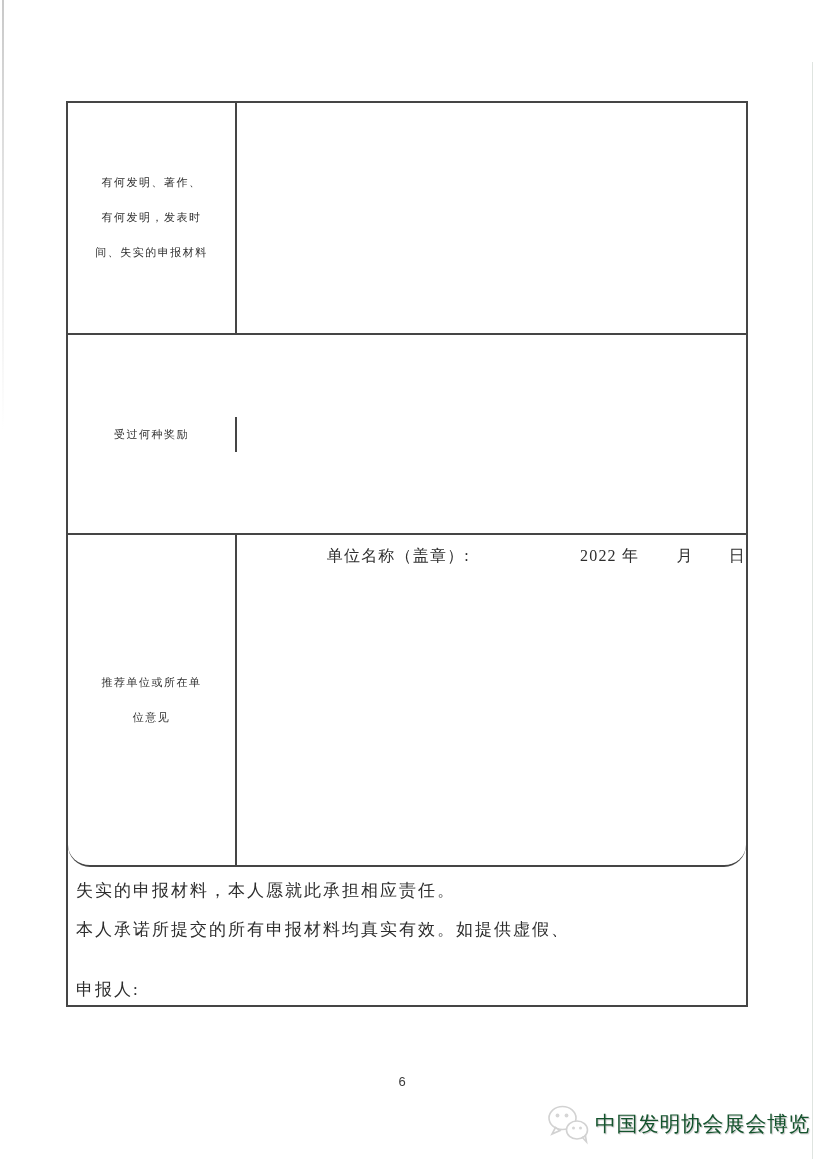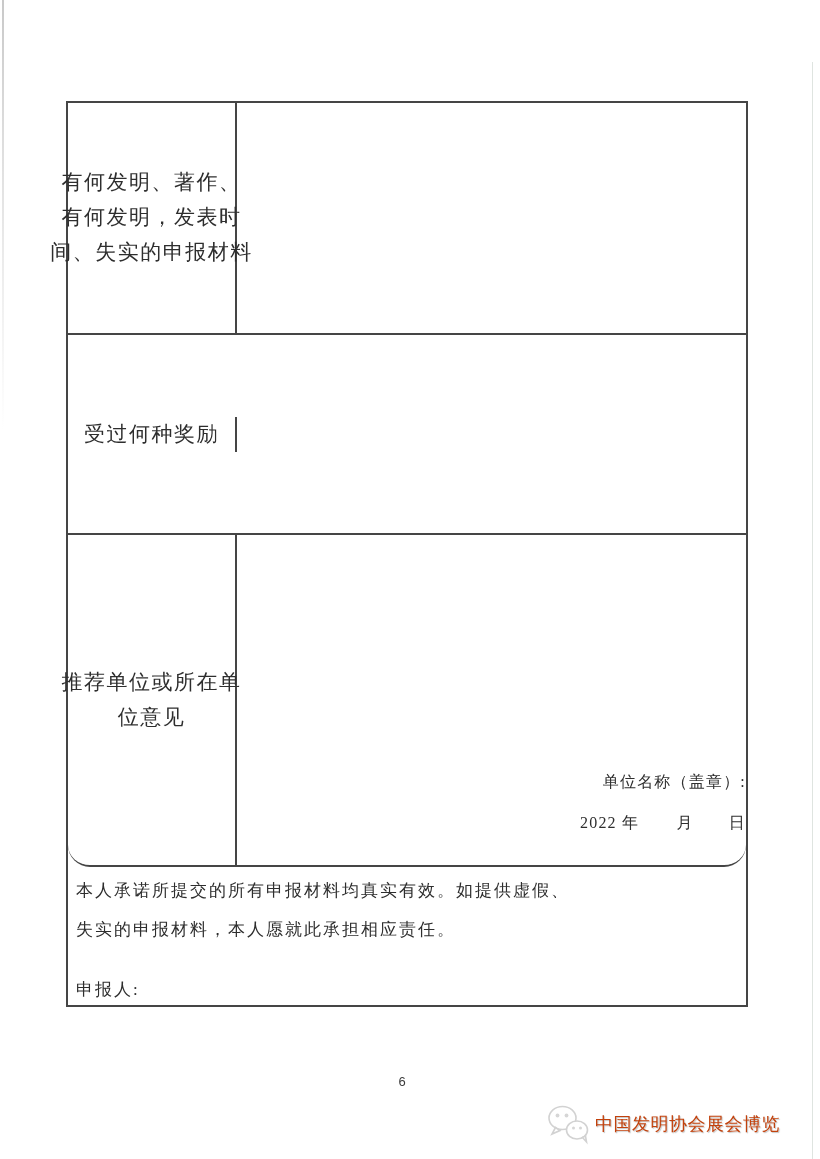--- a/index.html
+++ b/index.html
@@ -32,29 +32,29 @@
     display:flex;flex-direction:column;
   }
   .row{display:flex;box-sizing:border-box;border-bottom:2px solid var(--border);}
   .row:last-child{border-bottom:none;flex:1;}
   .row1{height:232px;}
   .row2{height:201px;align-items:center;}
   .row3{height:332px;border-radius:22px;}
   .cell-label{
     width:169px;box-sizing:border-box;border-right:2px solid var(--border);
     display:flex;flex-direction:column;justify-content:center;align-items:center;
-    font-size:21px;letter-spacing:1.5px;text-align:center;flex-shrink:0;
+    font-size:11px;letter-spacing:1.5px;text-align:center;flex-shrink:0;
   }
   .cell-label .lbl-line{line-height:35px;white-space:nowrap;}
   .cell-content{flex:1;box-sizing:border-box;position:relative;}
 
   
   .seal-area{
-    display:flex;flex-direction:column;justify-content:flex-end;height:100%;
-    box-sizing:border-box;padding:0 0 22px 114px;font-size:16px;letter-spacing:1.2px;align-items:flex-end;
+    display:flex;flex-direction:row;justify-content:flex-end;height:100%;
+    box-sizing:border-box;padding:0 0 22px 78px;font-size:16px;letter-spacing:1.2px;
   }
   .seal-line{line-height:41px;white-space:nowrap;}
   .date-line{line-height:41px;margin-left:110px;white-space:nowrap;}
   .date-line .d-month{margin-left:32px;}
   .date-line .d-day{margin-left:30px;}
 
   
   .pledge-area{
     box-sizing:border-box;height:100%;padding:4px 8px 0 8px;
     font-size:17px;letter-spacing:2px;
@@ -64,21 +64,21 @@
 
   
   .page-number{
     position:absolute;left:0;right:16px;top:1074px;text-align:center;
     font-size:13px;color:#3a3a3a;font-family:"Liberation Sans","DejaVu Sans",sans-serif;
   }
   .watermark{
     position:absolute;left:546px;top:1103px;display:flex;align-items:center;gap:5px;
   }
   .watermark-text{
-    font-size:18px;letter-spacing:0.5px;color:#c2410c;white-space:nowrap;
+    font-size:21px;letter-spacing:0.5px;color:#14532d;white-space:nowrap;
     text-shadow:1px 1px 1px var(--watermark_shadow), -1px -1px 0 #ffffff;
     font-family:"Liberation Sans","DejaVu Sans",sans-serif;
   }
   .wm-logo{display:block;}
 </style>
 </head>
 <body>
 
 <div class="page">
 
@@ -116,22 +116,22 @@
             <span class="d-month">月</span>
             <span class="d-day">日</span>
           </div>
         </div>
       </div>
     </div>
 
     <div class="row">
       <div class="cell-content">
         <div class="pledge-area">
+          <div class="pledge-line">失实的申报材料，本人愿就此承担相应责任。</div>
           <div class="pledge-line">本人承诺所提交的所有申报材料均真实有效。如提供虚假、</div>
-          <div class="pledge-line">失实的申报材料，本人愿就此承担相应责任。</div>
           <div class="signer-line">申报人:</div>
         </div>
       </div>
     </div>
 
   </div>
 
   <div class="page-number">6</div>
 
   <div class="watermark">

